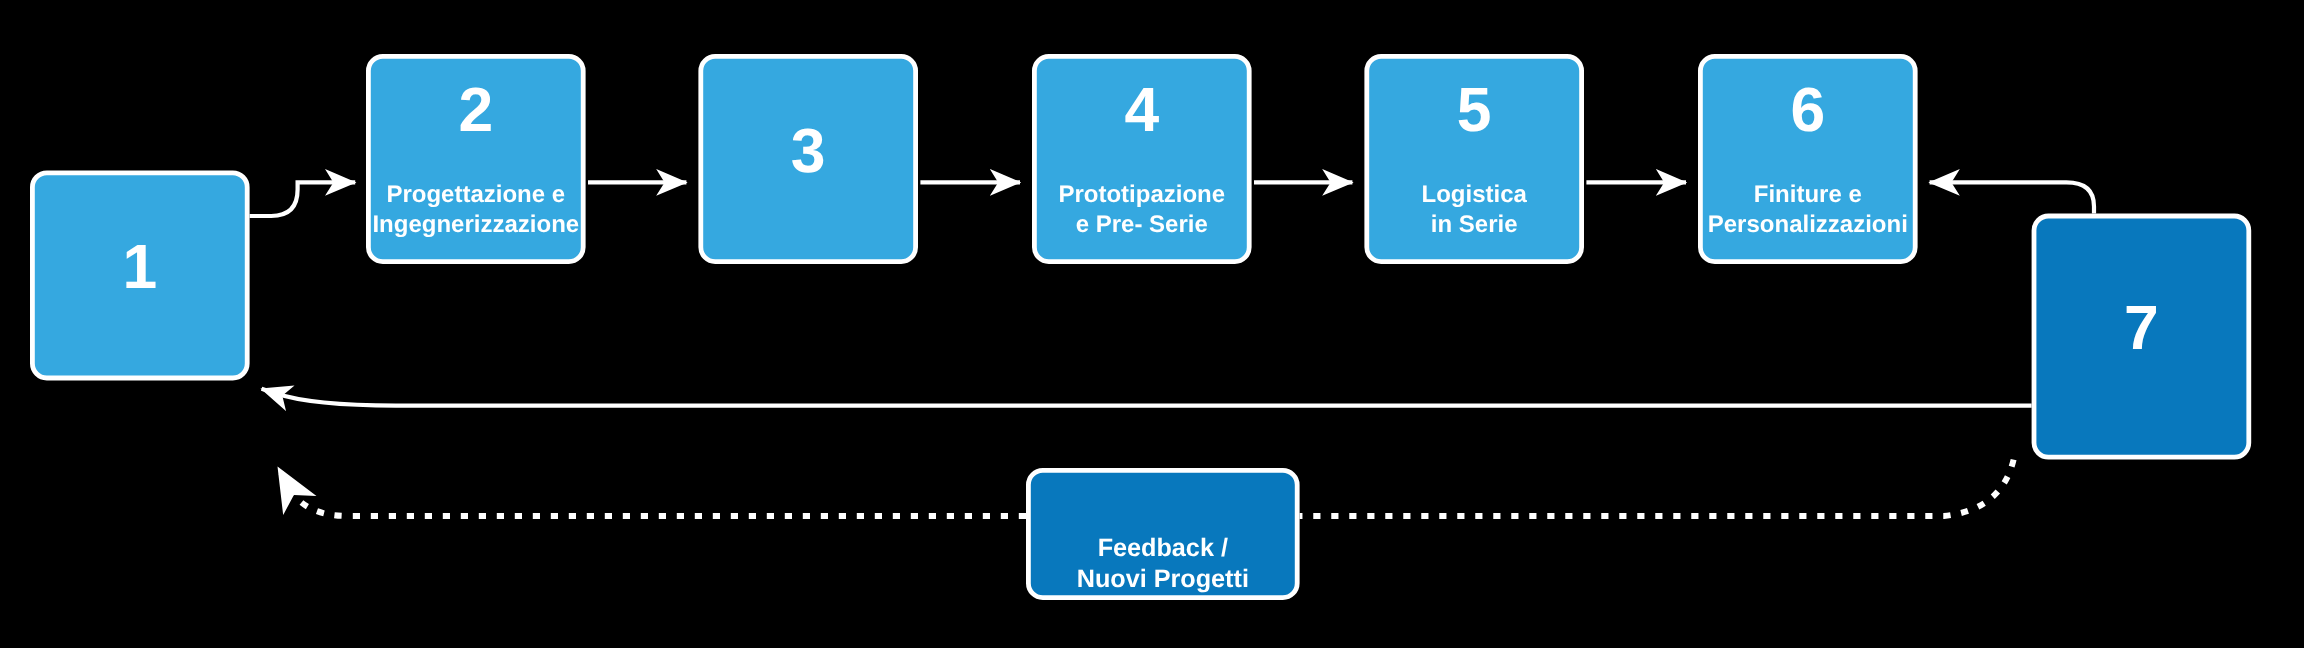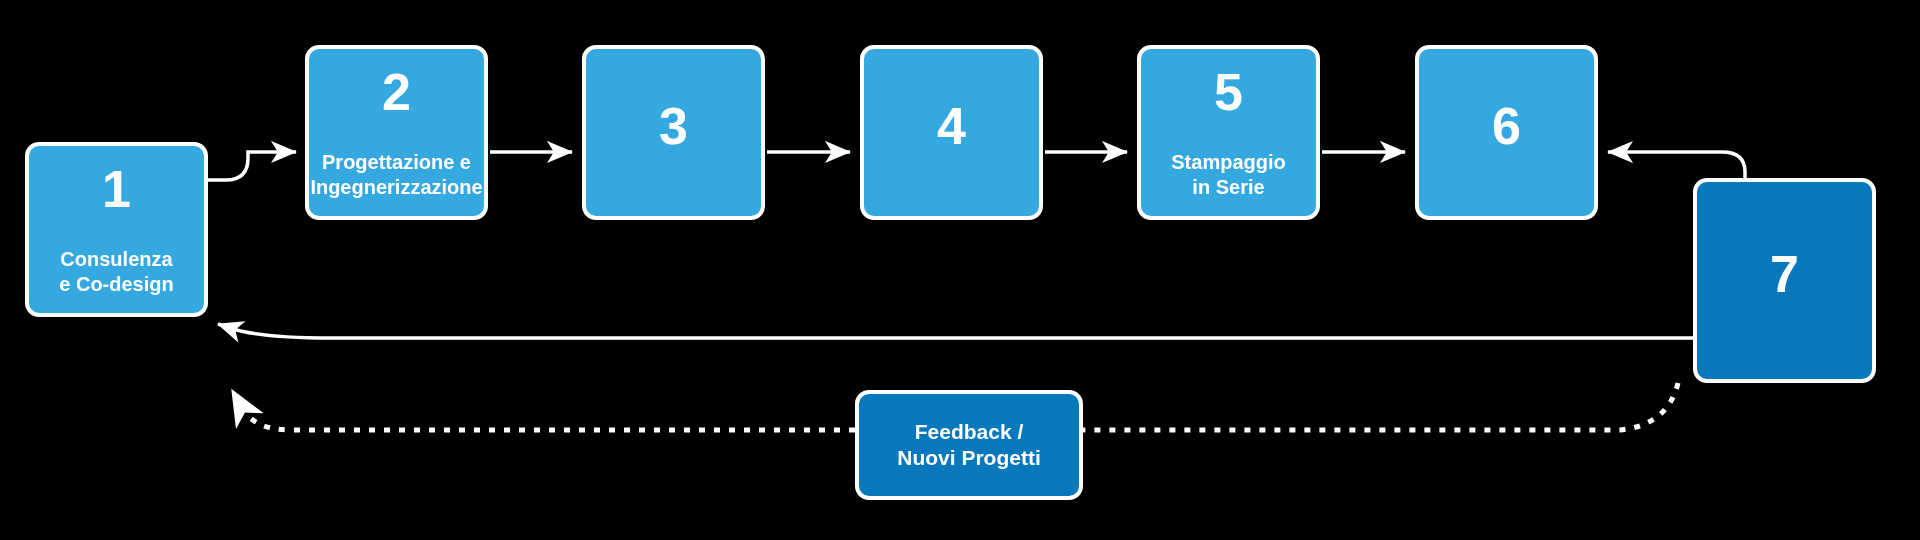--- a/index.html
+++ b/index.html
@@ -84,50 +84,52 @@
 
     <path d="M 1693 338 L 1660 338 L 330 338 Q 260 338 230 328 L 218 324" fill="none" stroke="#ffffff" stroke-width="3.5" marker-end="url(#arrowhead)"></path>
 
     <path d="M 1678 383 Q 1668 425 1620 430 L 1083 430" fill="none" stroke="#ffffff" stroke-width="5" stroke-linecap="butt" stroke-dasharray="6 9"></path>
 
     <path d="M 855 430 L 290 430 Q 252 430 240 404 L 232 390" fill="none" stroke="#ffffff" stroke-width="5" stroke-linecap="butt" stroke-dasharray="6 9" marker-end="url(#arrowhead-dot)"></path>
   </svg>
 
   <div class="node light" style="left:25px; top:142px; width:183px; height:175px;">
     <div class="node-number">1</div>
-    <div class="node-label">Consulenza
-e Co-design</div>
   </div>
 
   <div class="node light" style="left:305px; top:45px; width:183px; height:175px;">
     <div class="node-number">2</div>
     <div class="node-label">Progettazione e
 Ingegnerizzazione</div>
   </div>
 
   <div class="node light" style="left:582px; top:45px; width:183px; height:175px;">
     <div class="node-number">3</div>
   </div>
 
   <div class="node light" style="left:860px; top:45px; width:183px; height:175px;">
     <div class="node-number">4</div>
+    <div class="node-label">Prototipazione
+e Pre- Serie</div>
   </div>
 
   <div class="node light" style="left:1137px; top:45px; width:183px; height:175px;">
     <div class="node-number">5</div>
-    <div class="node-label">Stampaggio
+    <div class="node-label">Logistica
 in Serie</div>
   </div>
 
   <div class="node light" style="left:1415px; top:45px; width:183px; height:175px;">
     <div class="node-number">6</div>
+    <div class="node-label">Finiture e
+Personalizzazioni</div>
   </div>
 
   <div class="node dark" style="left:1693px; top:178px; width:183px; height:205px;">
     <div class="node-number">7</div>
   </div>
 
-  <div class="node dark feedback" style="left:855px; top:390px; width:228px; height:110px;">
+  <div class="node dark feedback" style="left:855px; top:390px; width:228px; height:110px;justify-content:flex-end;">
     <div class="node-label">Feedback /
 Nuovi Progetti</div>
   </div>
 
 </div>
 
 </body></html>

